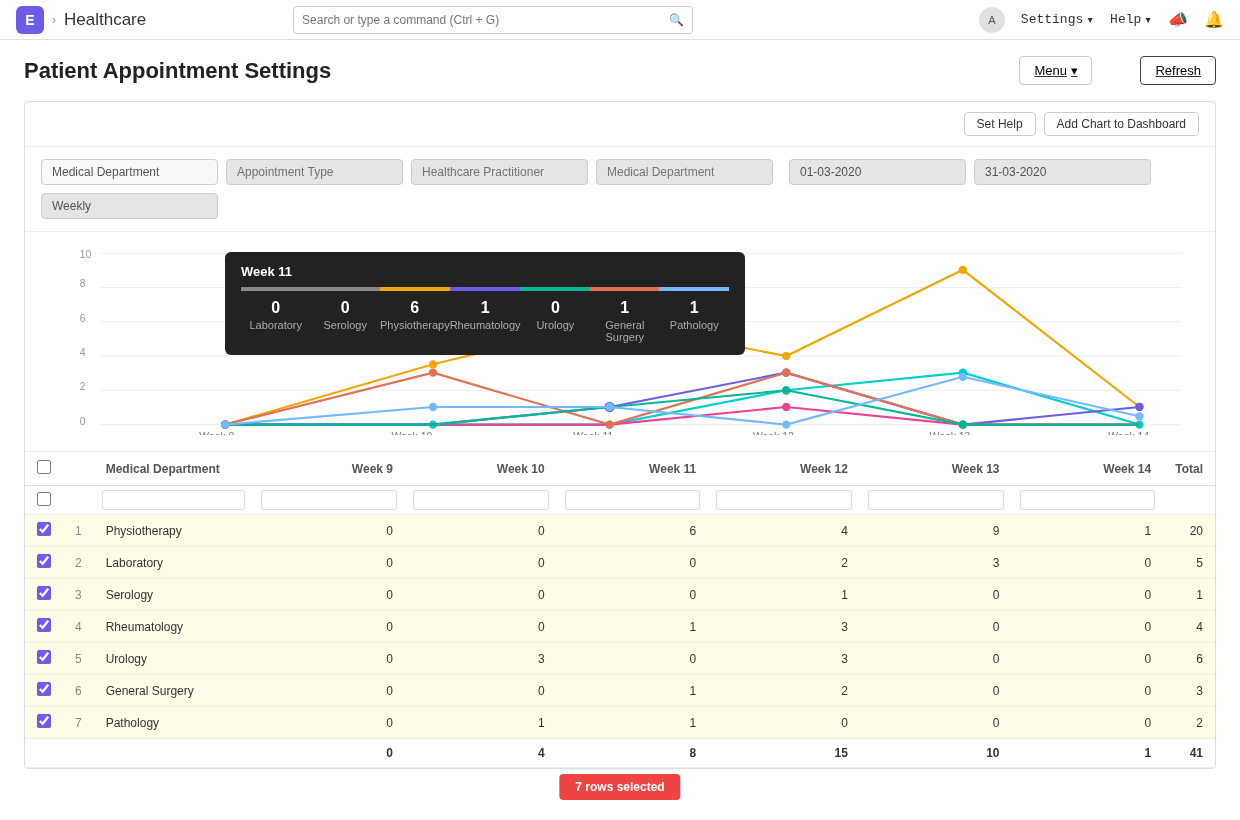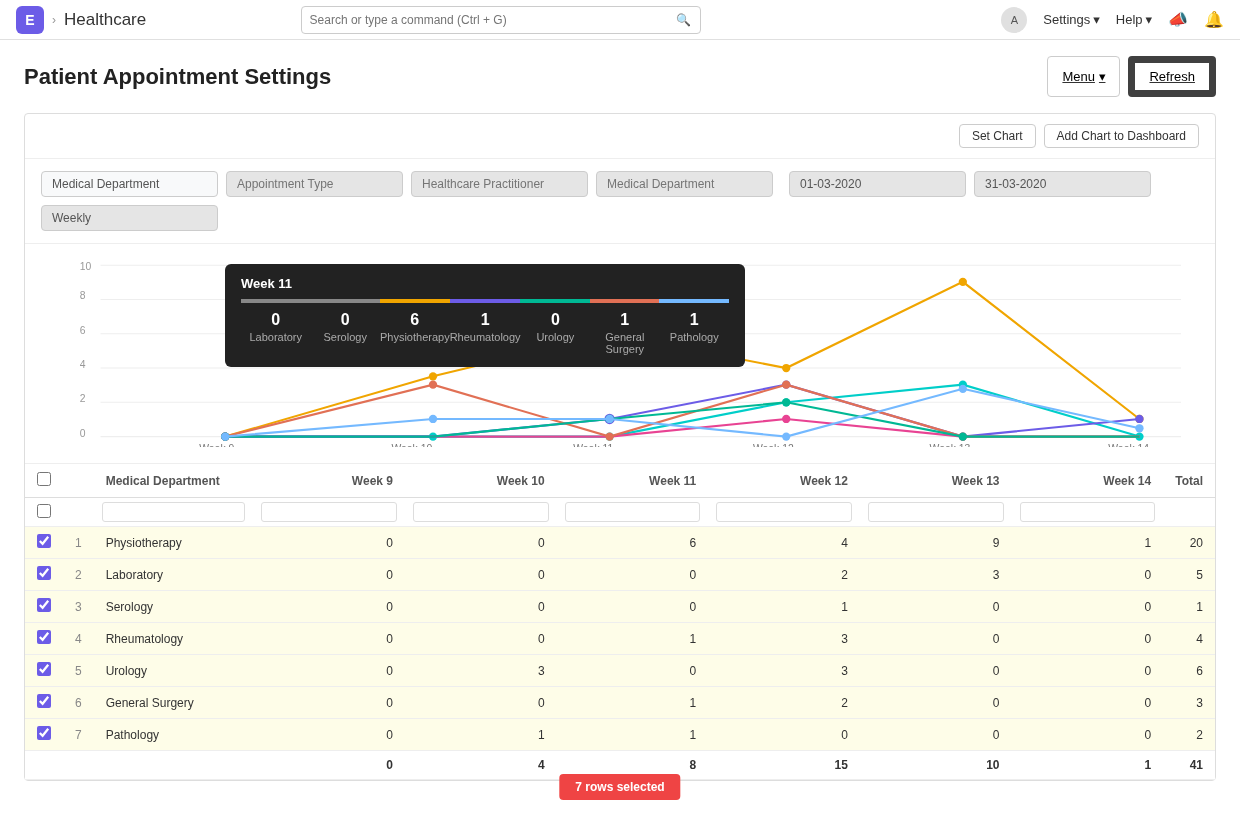--- a/index.html
+++ b/index.html
@@ -28,38 +28,38 @@
     }
     .search-icon { color: #999; font-size: 12px; }
     .nav-right { display: flex; align-items: center; gap: 16px; margin-left: auto; }
     .avatar-btn {
       width: 26px; height: 26px; background: #e0e0e0; border-radius: 50%;
       display: flex; align-items: center; justify-content: center; font-size: 11px; color: #555;
       border: none; cursor: pointer;
     }
     .nav-btn {
       background: none; border: none; cursor: pointer; font-size: 13px;
-      color: #333; display: flex; align-items: center; gap: 3px;
+      color: #333; display: flex; align-items: center; gap: 3px; font-family: Liberation Mono, monospace;
     }
     .nav-icon { font-size: 16px; color: #666; cursor: pointer; }
 
     
     .page-header {
       display: flex; align-items: center; justify-content: space-between;
       padding: 16px 24px; background: #fff;
     }
     .page-title { font-size: 22px; font-weight: 600; color: #222; }
     .header-actions { display: flex; gap: 8px; text-decoration: underline; }
     .btn-menu {
       background: #fff; border: 1px solid #ccc; border-radius: 4px;
       padding: 6px 14px; font-size: 13px; cursor: pointer; display: flex; align-items: center; gap: 4px;
     }
     .btn-refresh {
-      background: #fff; border: 7px solid #404040; border-radius: 4px;
-      padding: 6px 14px; font-size: 13px; cursor: pointer;
+      background: #fff; border: 1px solid #404040; border-radius: 4px;
+      padding: 6px 14px; font-size: 13px; cursor: pointer; margin-left: 40px;
     }
 
     
     .main-content {
       margin: 0 24px; border: 1px solid #ddd; border-radius: 4px; background: #fff;
     }
 
     
     .chart-controls {
       display: flex; justify-content: flex-end; gap: 8px;
@@ -169,21 +169,21 @@
       <span>Menu</span>
       <span>▾</span>
     </button>
     <button class="btn-refresh">Refresh</button>
   </div>
 </div>
 
 <div class="main-content">
 
   <div class="chart-controls">
-    <button class="btn-set-chart">Set Chart</button>
+    <button class="btn-set-chart">Set Help</button>
     <button class="btn-add-chart">Add Chart to Dashboard</button>
   </div>
 
   <div class="filters">
     <input class="filter-input active" type="text" value="Medical Department" style="">
     <input class="filter-input" type="text" placeholder="Appointment Type" style="">
     <input class="filter-input" type="text" placeholder="Healthcare Practitioner" style="">
     <input class="filter-input" type="text" placeholder="Medical Department" style="">
     <br style="width:100%">
     <input class="filter-input" type="text" value="01-03-2020" style="">

